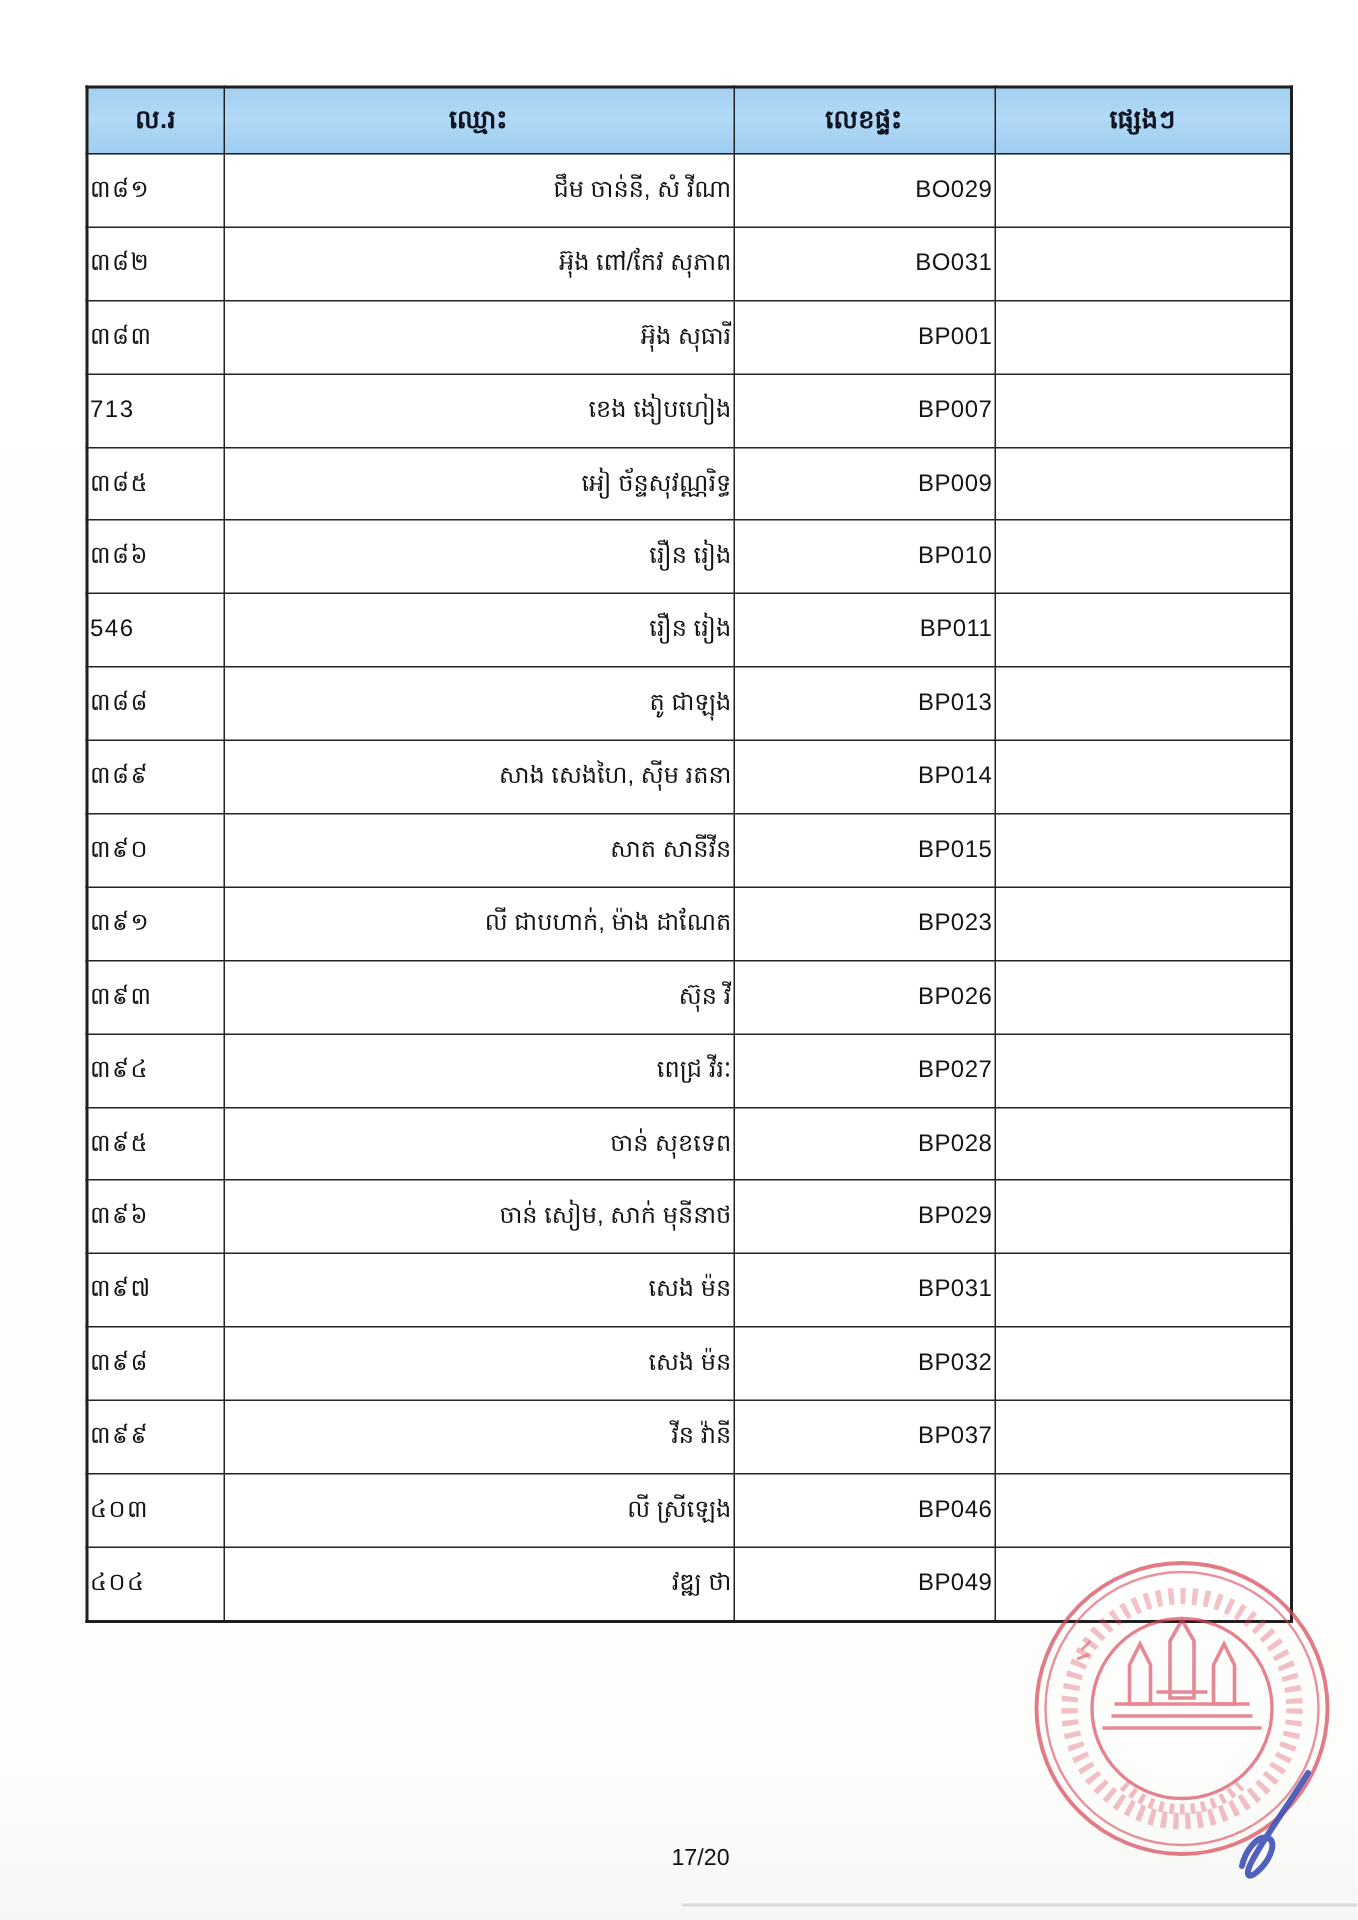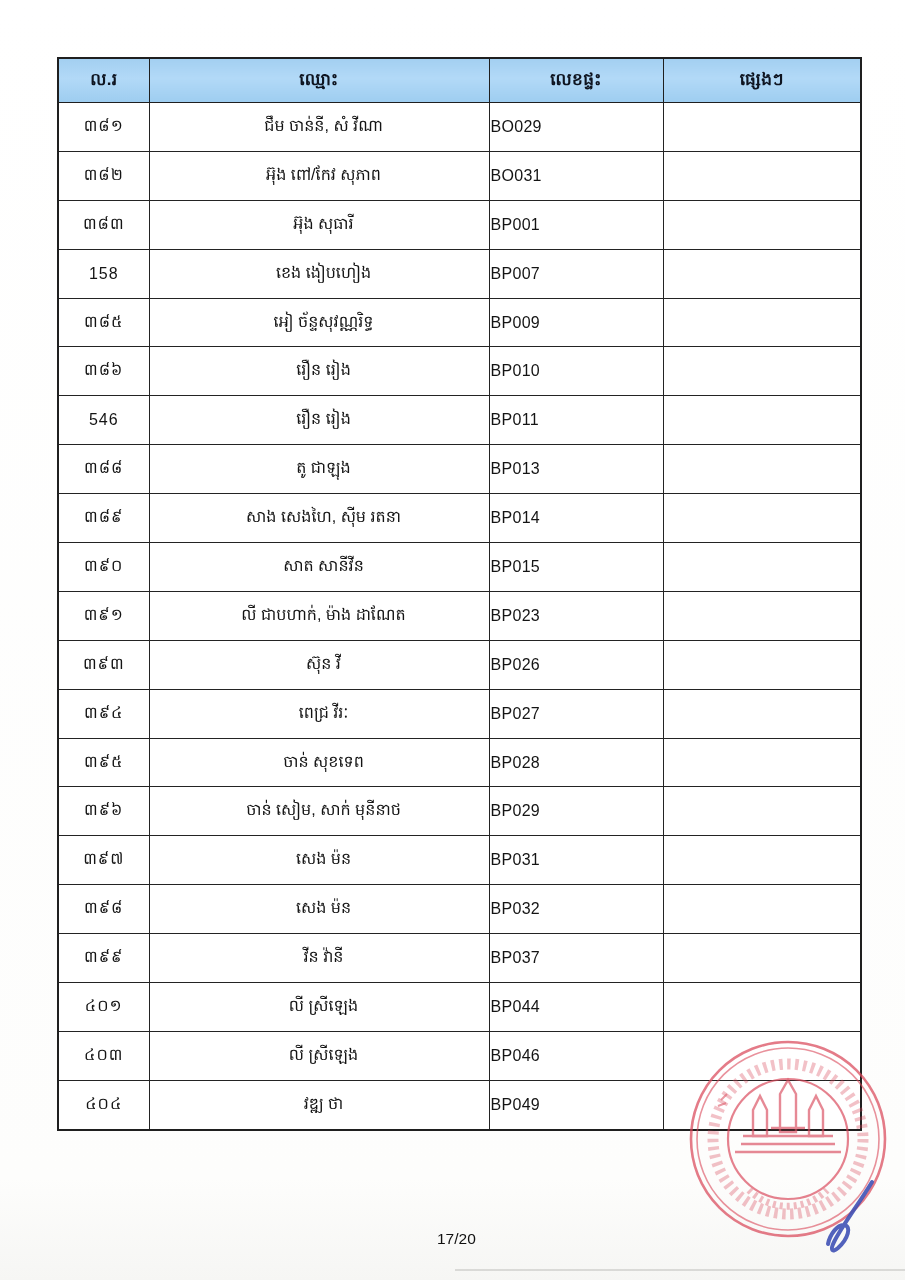--- a/index.html
+++ b/index.html
@@ -29,28 +29,28 @@
     letter-spacing:.3px;
   }
   table.roster td{
     height:45.9px;
     border:1.8px solid #232323;
     background:#ffffff;
     font-size:16px;
     vertical-align:middle;
     overflow:hidden;white-space:nowrap;
   }
-  td.no-cell{text-align:center;font-size:17px;letter-spacing:1px;margin-top:44px;}
-  td.name-cell{text-align:center;padding-left:10px;}
-  td.code-cell{text-align:left;font-size:15.5px;letter-spacing:.3px;font-family:"Liberation Sans",sans-serif;}
+  td.no-cell{text-align:left;font-size:17px;letter-spacing:1px;margin-top:44px;}
+  td.name-cell{text-align:right;padding-left:10px;}
+  td.code-cell{text-align:right;font-size:15.5px;letter-spacing:.3px;font-family:"Liberation Sans",sans-serif;}
   td.other-cell{background:#ffffff;}
 
   .footer-page{
     position:absolute;left:437px;top:1230px;width:60px;
-    font-size:15.5px;color:#101010;text-align:left;
+    font-size:15.5px;color:#101010;text-align:center;
   }
 
   .stamp{position:absolute;left:683px;top:1032px;width:212px;height:220px;pointer-events:none;}
   .signature{position:absolute;left:818px;top:1178px;width:70px;height:78px;pointer-events:none;}
 </style>
 </head>
 <body>
 
 <div class="page">
 
@@ -82,21 +82,21 @@
           <td class="code-cell">BO031</td>
           <td class="other-cell"></td>
         </tr>
         <tr>
           <td class="no-cell">៣៨៣</td>
           <td class="name-cell">អ៊ុង សុធារី</td>
           <td class="code-cell">BP001</td>
           <td class="other-cell"></td>
         </tr>
         <tr>
-          <td class="no-cell">158</td>
+          <td class="no-cell">713</td>
           <td class="name-cell">ខេង ងៀបហៀង</td>
           <td class="code-cell">BP007</td>
           <td class="other-cell"></td>
         </tr>
         <tr>
           <td class="no-cell">៣៨៥</td>
           <td class="name-cell">អៀ ច័ន្ទសុវណ្ណរិទ្ធ</td>
           <td class="code-cell">BP009</td>
           <td class="other-cell"></td>
         </tr>
@@ -169,26 +169,20 @@
         <tr>
           <td class="no-cell">៣៩៨</td>
           <td class="name-cell">សេង ម៉ន</td>
           <td class="code-cell">BP032</td>
           <td class="other-cell"></td>
         </tr>
         <tr>
           <td class="no-cell">៣៩៩</td>
           <td class="name-cell">វីន វ៉ានី</td>
           <td class="code-cell">BP037</td>
-          <td class="other-cell"></td>
-        </tr>
-        <tr>
-          <td class="no-cell">៤០១</td>
-          <td class="name-cell">លី ស្រីឡេង</td>
-          <td class="code-cell">BP044</td>
           <td class="other-cell"></td>
         </tr>
         <tr>
           <td class="no-cell">៤០៣</td>
           <td class="name-cell">លី ស្រីឡេង</td>
           <td class="code-cell">BP046</td>
           <td class="other-cell"></td>
         </tr>
         <tr>
           <td class="no-cell">៤០៤</td>

